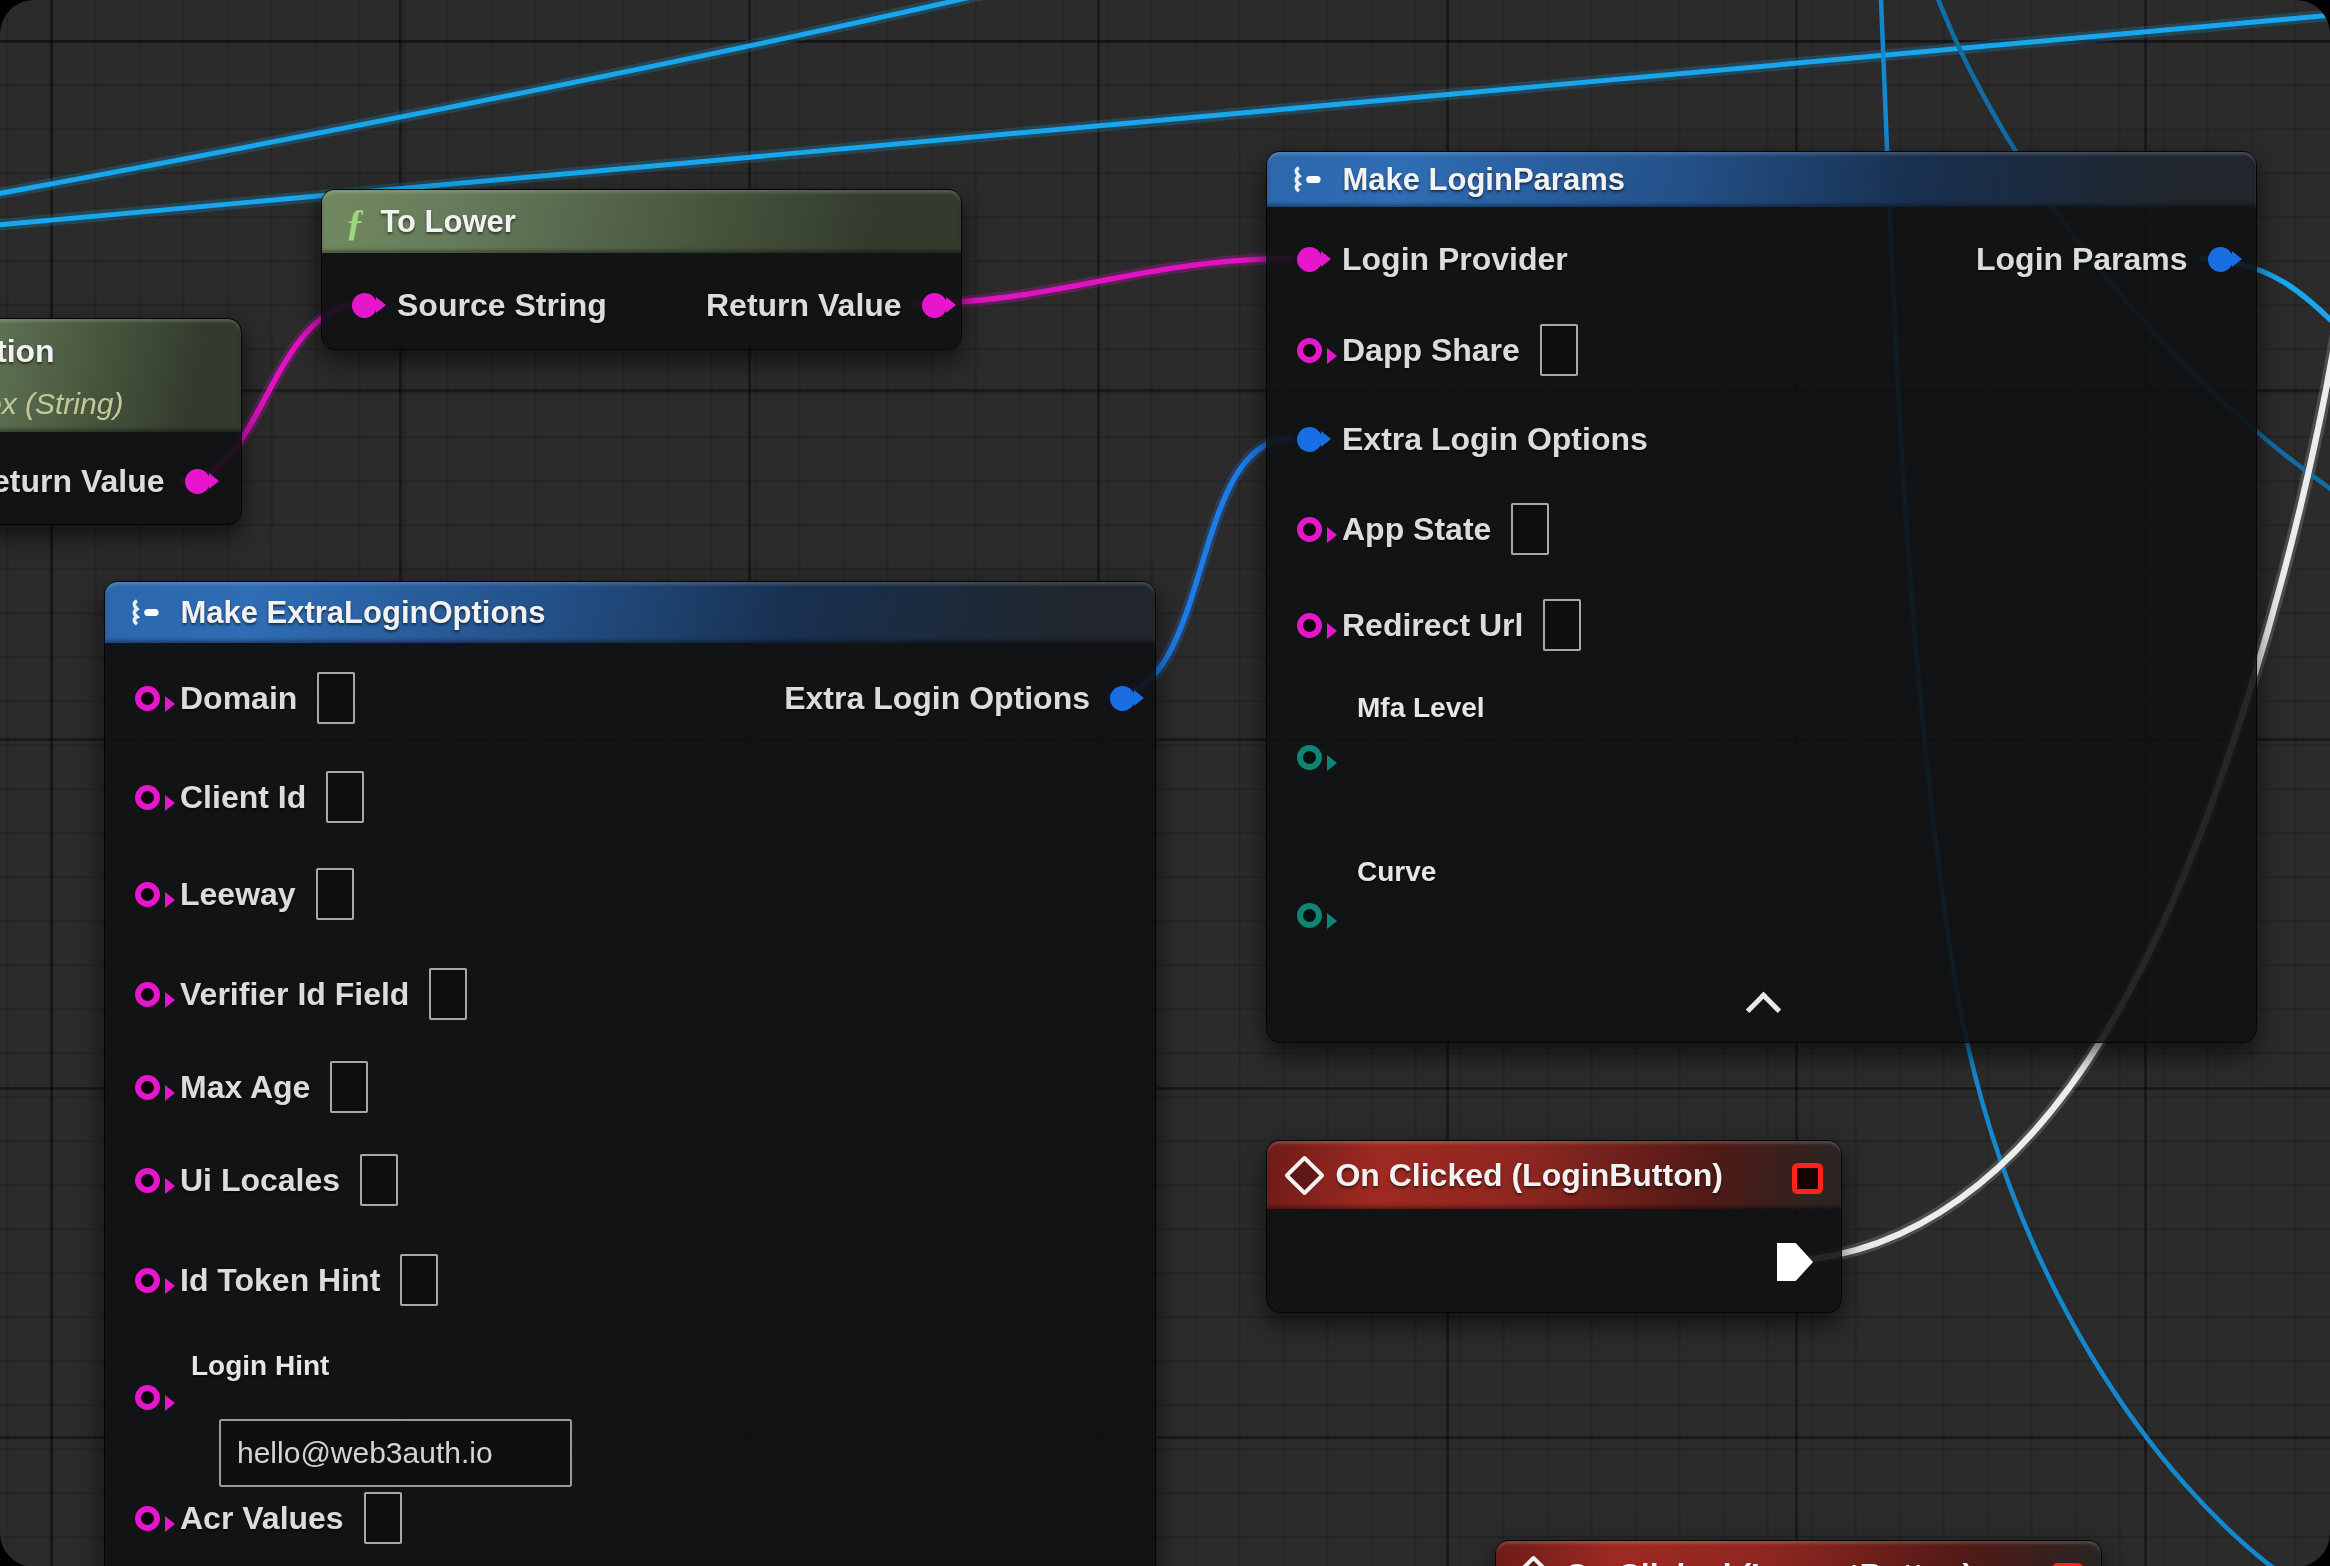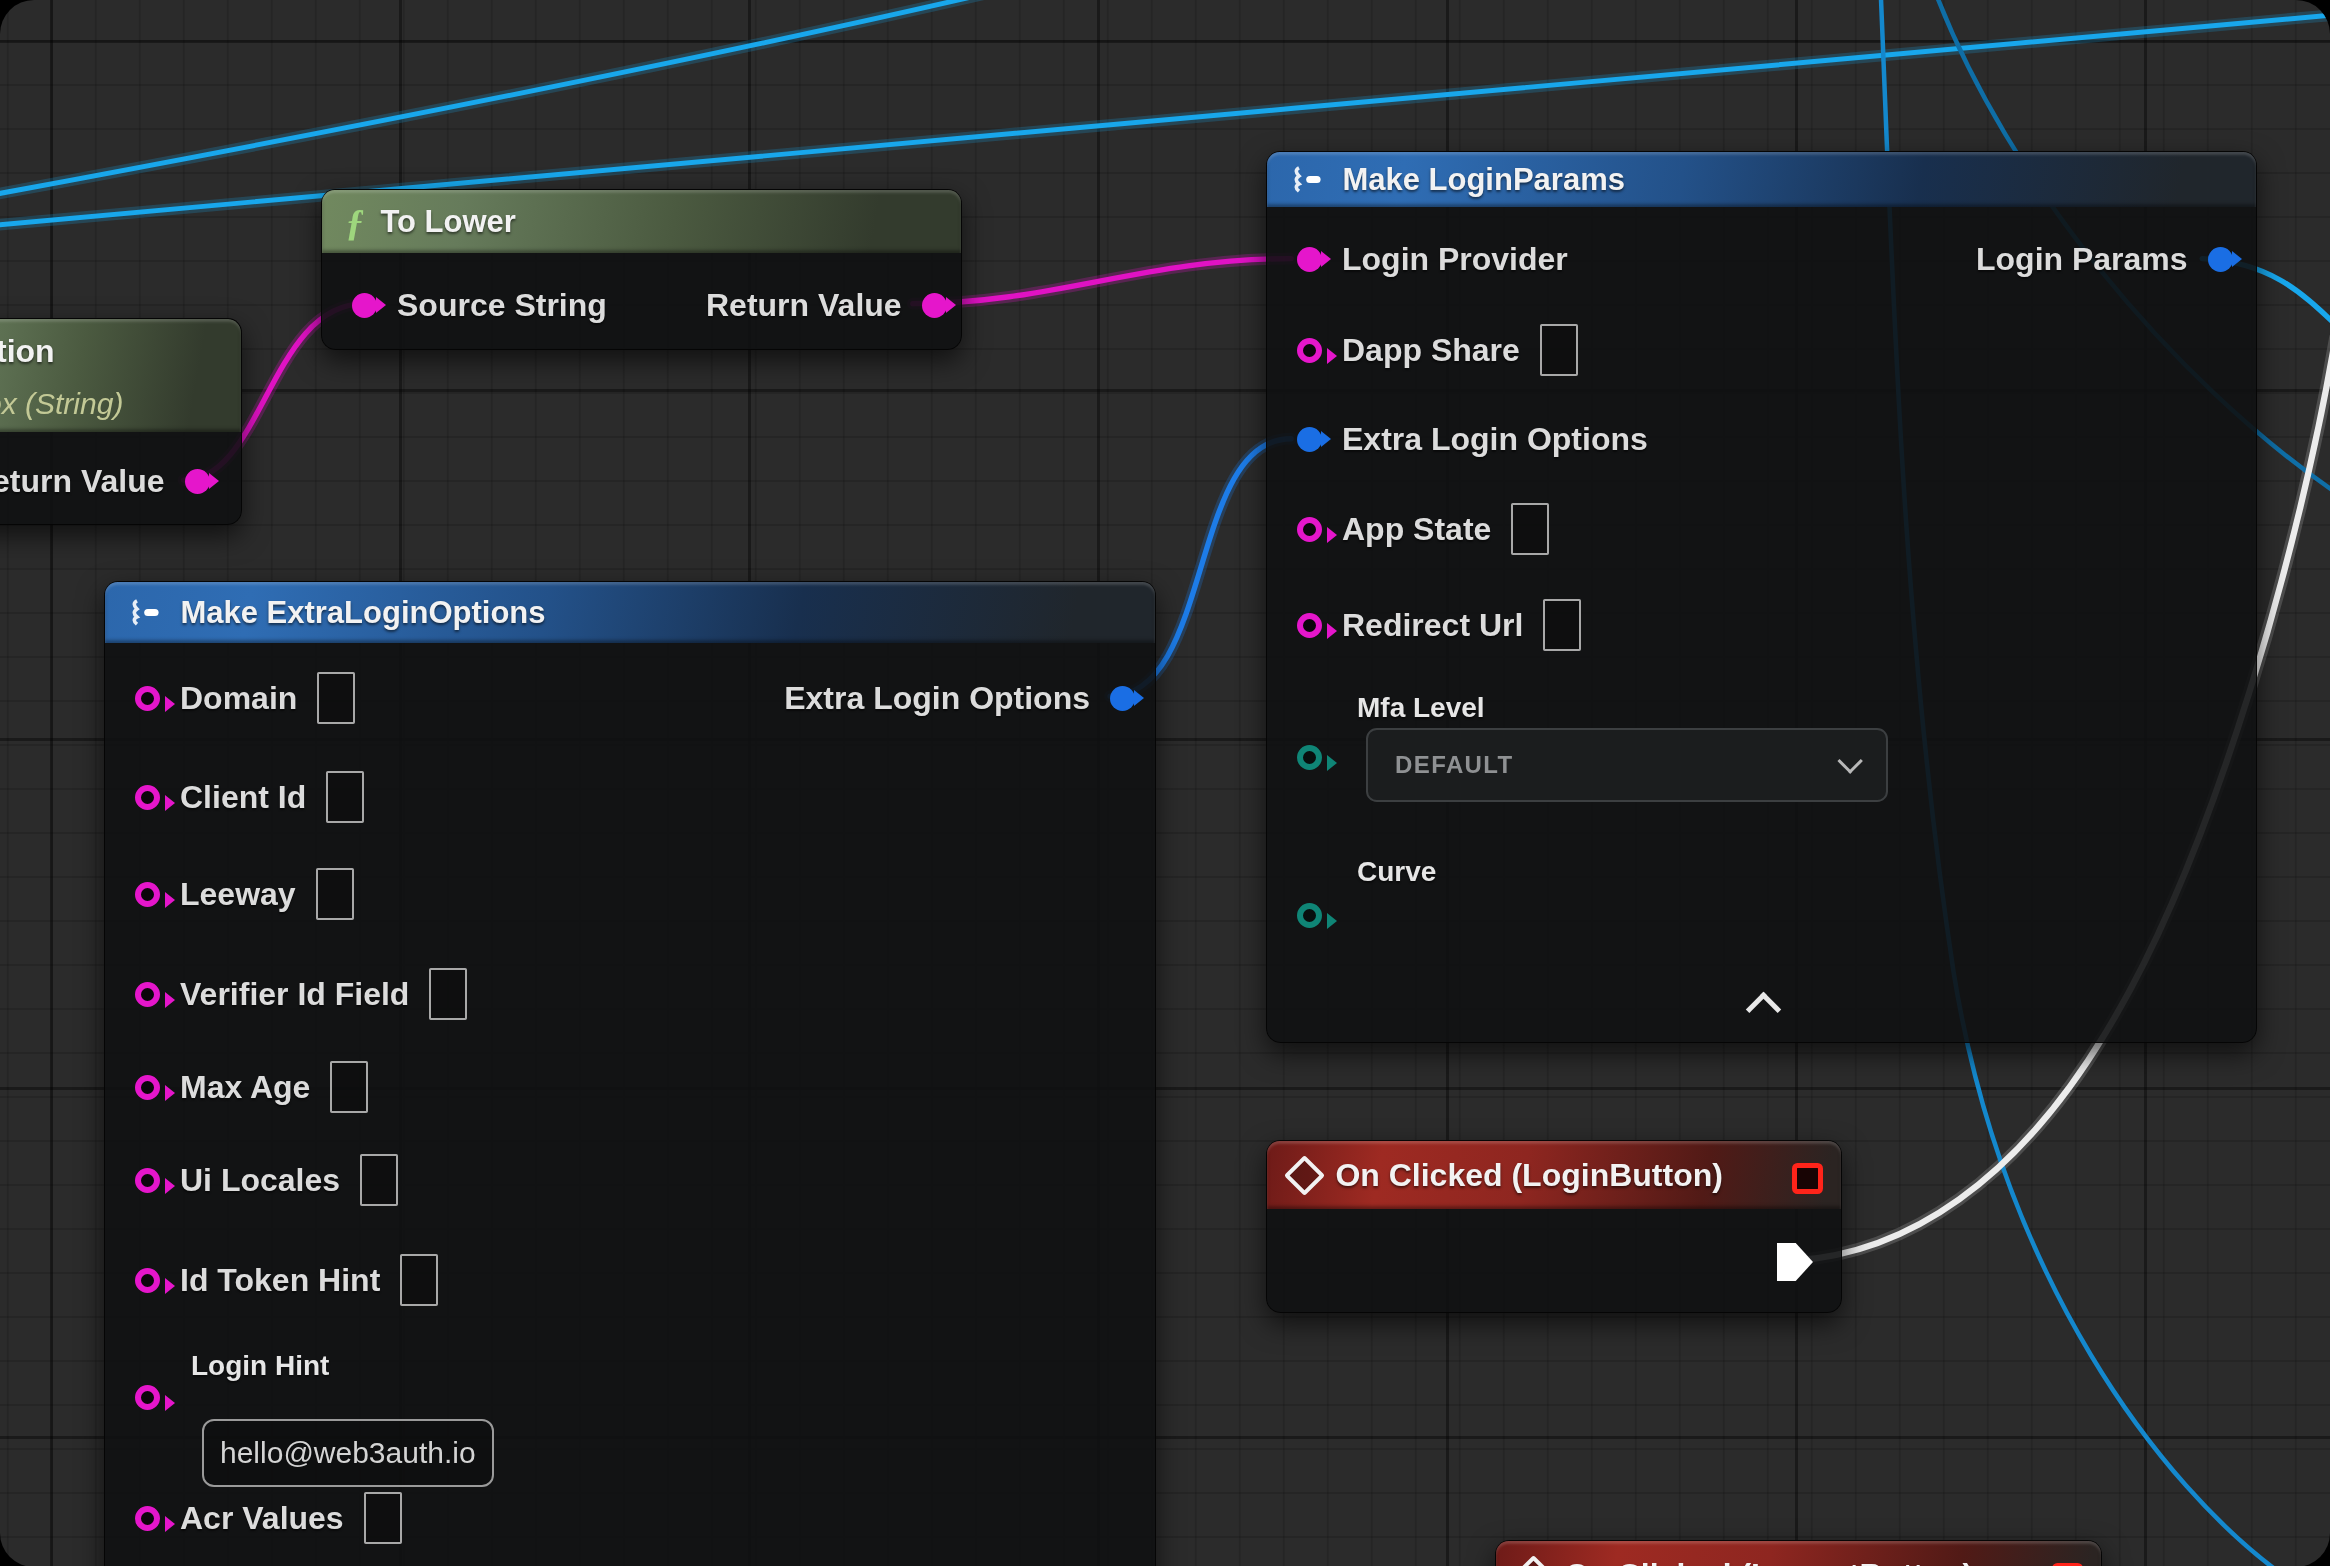--- a/index.html
+++ b/index.html
@@ -146,21 +146,21 @@
     </div>
     <div class="r" style="top:678px;left:30px;">
       <span class="pin mag hollow"></span>
       <span class="lbl">Id Token Hint</span>
       <span class="box"></span>
     </div>
     <div class="flabel" style="left:86px;top:768px;">Login Hint</div>
     <div class="r" style="top:795px;left:30px;">
       <span class="pin mag hollow"></span>
     </div>
-    <div class="txtin" style="left:97px;top:837px;width:292px;height:68px;border-radius:12px;">
+    <div class="txtin" style="left:114px;top:837px;width:353px;height:68px;">
       <span>hello@web3auth.io</span>
     </div>
     <div class="r" style="top:916px;left:30px;">
       <span class="pin mag hollow"></span>
       <span class="lbl">Acr Values</span>
       <span class="box"></span>
     </div>
   </div>
 
   <div class="node" style="left:1266px;top:151px;width:989px;height:890px;">
@@ -195,24 +195,20 @@
     </div>
     <div class="r" style="top:453px;left:30px;">
       <span class="pin mag hollow"></span>
       <span class="lbl">Redirect Url</span>
       <span class="box"></span>
     </div>
     <div class="flabel" style="left:90px;top:540px;">Mfa Level</div>
     <div class="r" style="top:585px;left:30px;">
       <span class="pin teal"></span>
     </div>
-    <div class="dd" style="left:99px;top:576px;width:522px;">
-      <span class="ddtxt">DEFAULT</span>
-      <span class="chev"></span>
-    </div>
     <div class="flabel" style="left:90px;top:704px;">Curve</div>
     <div class="r" style="top:743px;left:30px;">
       <span class="pin teal"></span>
     </div>
     <div class="collapse" style="left:484px;top:845px;"></div>
   </div>
 
   <div class="node" style="left:1266px;top:1140px;width:574px;height:171px;">
     <div class="hdr hdr-red" style="height:68px;">
       <span class="dmnd"></span>

